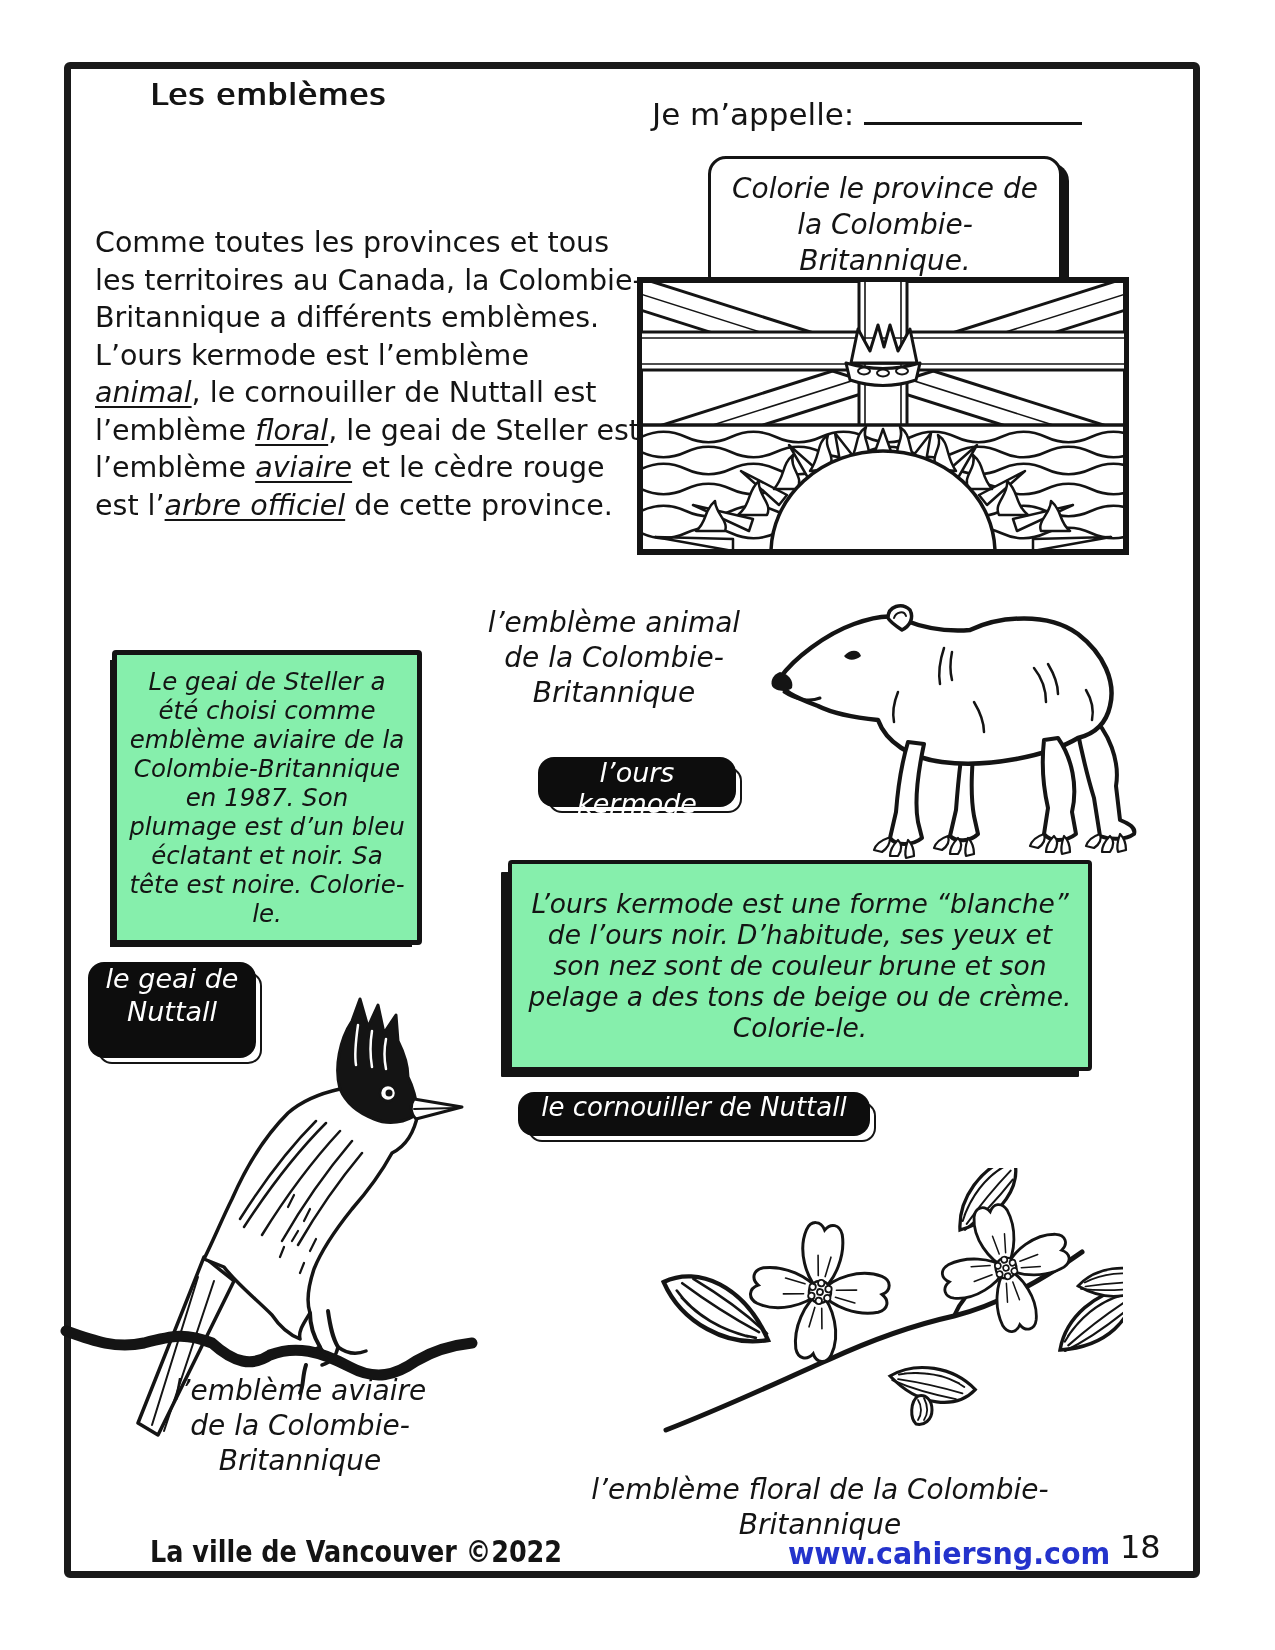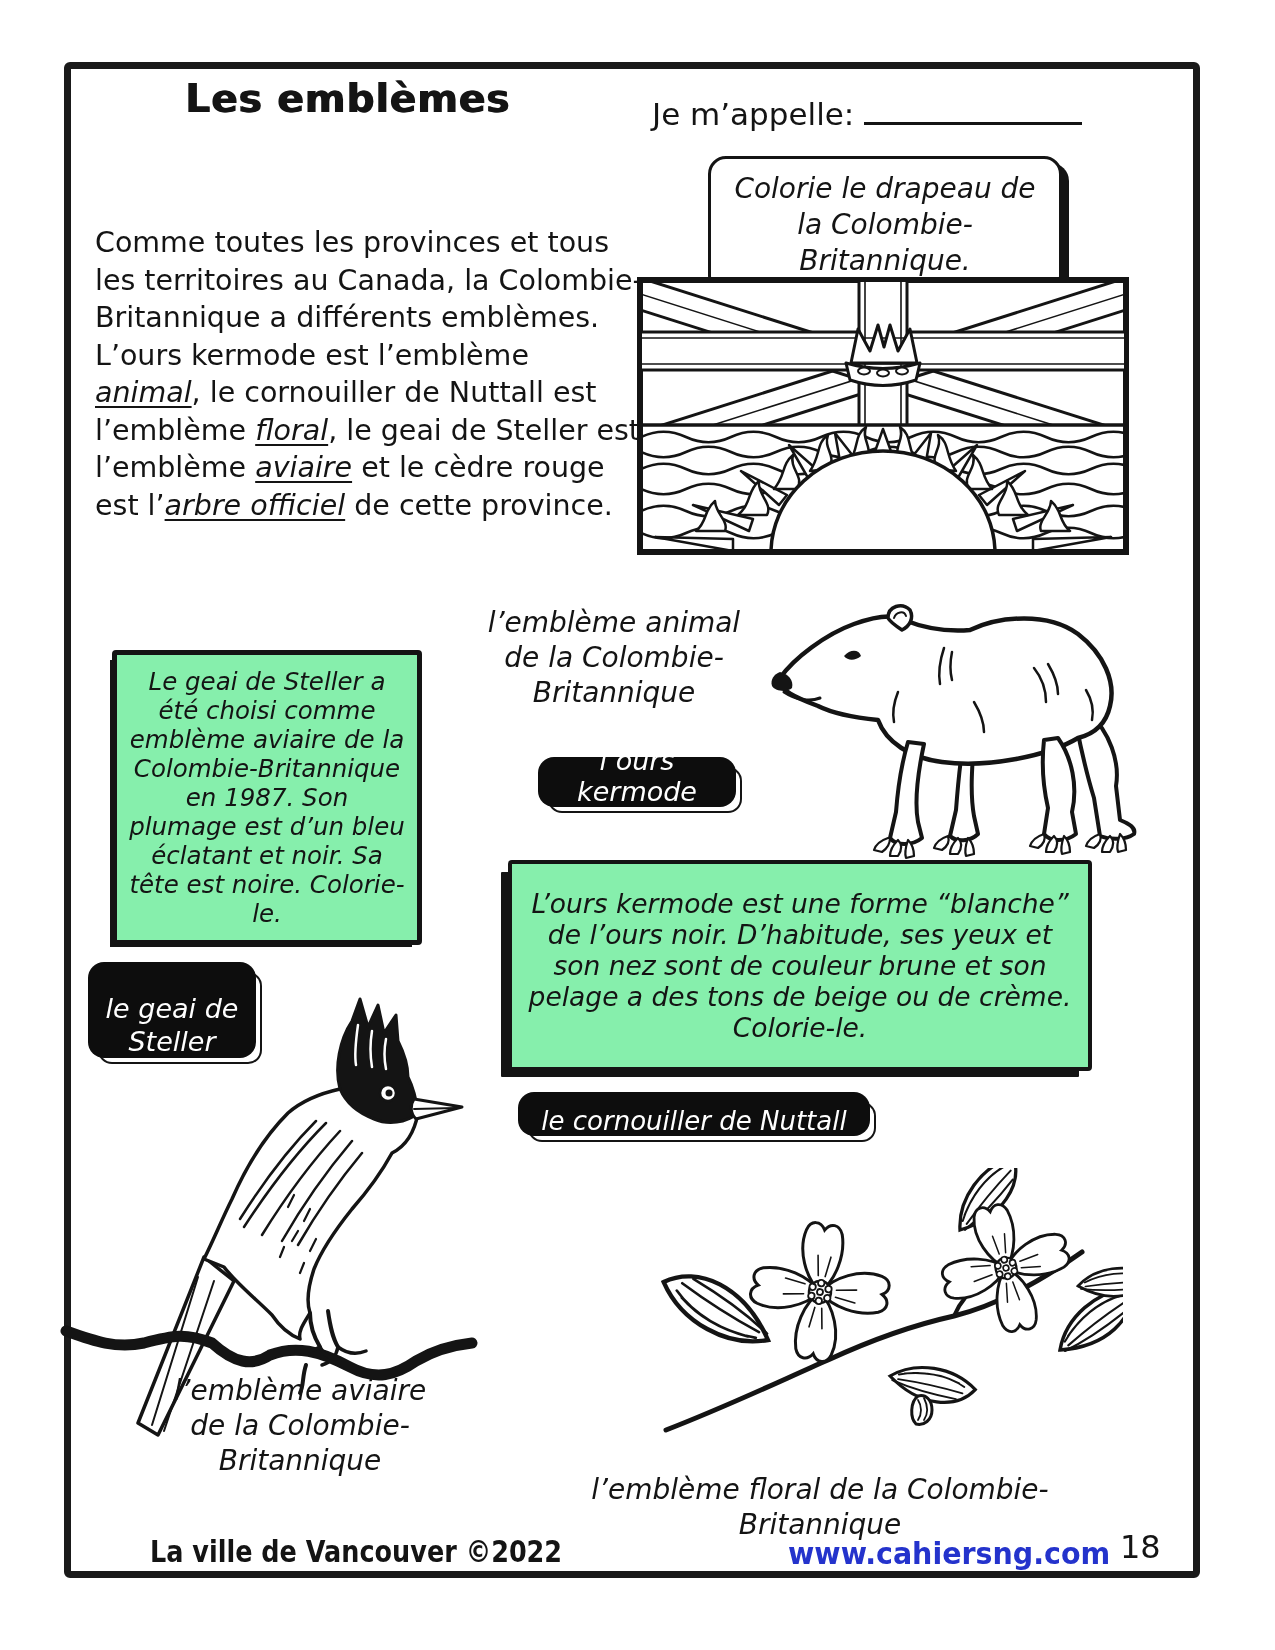--- a/index.html
+++ b/index.html
@@ -6,22 +6,22 @@
   body{
     position:relative;width:1275px;height:1650px;overflow:hidden;
     font-family:"DejaVu Sans",sans-serif;color:#141414;
   }
   .abs{position:absolute;}
   .frame{
     left:64px;top:62px;width:1122px;height:1502px;
     border:7px solid #1a1a1a;border-radius:6px;
   }
   .title{
-    left:150px;top:76px;width:360px;text-align:right;
-    font-size:39px;font-weight:700;letter-spacing:1px;
+    left:150px;top:76px;width:360px;text-align:left;
+    font-size:31px;font-weight:400;letter-spacing:1px;
     text-shadow:1.3px 0 0 #141414;
   }
   .name-row{left:652px;top:92px;font-size:31px;white-space:nowrap;text-align:center;}
   .name-blank{
     display:inline-block;width:218px;height:30px;margin-left:10px;
     border-bottom:3.5px solid #141414;vertical-align:baseline;
   }
   .task-box{
     left:708px;top:156px;width:312px;padding:12px 18px;
     border:3.5px solid #141414;border-radius:18px;background:#fff;
@@ -39,21 +39,21 @@
   .caption{
     font-size:28px;font-style:italic;text-align:center;line-height:35px;
   }
   .cap-animal{left:486px;top:605px;width:256px;}
   .cap-aviaire{left:162px;top:1342px;width:276px;margin-top:31px;}
   .cap-floral{left:528px;top:1472px;width:584px;}
   .pill{
     background:#0d0d0d;color:#fff;border-radius:16px;
     box-shadow:8px 8px 0 -4px #fff,8px 8px 0 -2px #141414;
     font-style:italic;text-align:center;
-    display:flex;align-items:flex-end;justify-content:center;
+    display:flex;align-items:flex-start;justify-content:center;
   }
   .pill-ours{left:538px;top:757px;width:198px;height:50px;font-size:27px;}
   .pill-geai{left:88px;top:962px;width:168px;height:96px;font-size:27px;line-height:33px;}
   .pill-cornouiller{left:518px;top:1092px;width:352px;height:44px;font-size:26px;}
   .infobox{
     background:#86efac;border:5px solid #141414;border-radius:4px;
     font-style:italic;text-align:center;
   }
   .box-geai{
     left:112px;top:650px;width:276px;padding:12px 12px;
@@ -81,21 +81,21 @@
 
 <div class="abs frame"></div>
 
 <div class="abs title">Les emblèmes</div>
 
 <div class="abs name-row">
   <span>Je m’appelle:</span><span class="name-blank"></span>
 </div>
 
 <div class="abs task-box">
-  <span>Colorie le drapeau de la Colombie-Britannique.</span>
+  <span>Colorie le province de la Colombie-Britannique.</span>
 </div>
 
 <div class="abs" style="left:637px;top:277px;width:492px;height:278px;">
 <svg viewBox="0 0 492 278" width="492" height="278">
   <defs>
     <clipPath id="fTop">
           <rect x="5" y="5" width="482" height="143"></rect>
         </clipPath>
     <clipPath id="fBot">
           <rect x="5" y="148" width="482" height="124"></rect>
@@ -214,21 +214,21 @@
 
 <div class="abs pill pill-ours">
   <span>l’ours kermode</span>
 </div>
 
 <div class="abs infobox box-kermode">
   <span>L’ours kermode est une forme “blanche” de l’ours noir. D’habitude, ses yeux et son nez sont de couleur brune et son pelage a des tons de beige ou de crème. Colorie-le.</span>
 </div>
 
 <div class="abs pill pill-geai">
-  <span>le geai de Steller</span>
+  <span>le geai de Nuttall</span>
 </div>
 
 <div class="abs" style="left:58px;top:995px;width:420px;height:445px;">
 <svg viewBox="0 0 420 445" width="420" height="445">
   <g stroke="#141414" fill="#fff" stroke-linecap="round" stroke-linejoin="round">
     <path stroke-width="3.5" d="M146 262 L176 286 L100 440 L80 428 Z"></path>
     <path fill="none" stroke-width="2" d="M140 282 L94 430 M156 286 L106 436"></path>
     <path fill="none" stroke-width="11" d="M8 336 C36 346 58 354 86 348 C116 340 128 338 154 348 C176 368 194 372 212 360 C238 350 262 356 292 372 C318 386 338 380 358 366 C378 354 396 350 414 348"></path>
     <path fill="none" stroke-width="4" d="M248 370 C244 382 246 390 242 398"></path>
     <path stroke-width="3.5" d="M282 94 C302 86 324 88 342 96 C352 102 358 110 360 118 C356 140 346 152 334 158 C322 180 308 198 294 214 C278 234 264 254 256 274 C250 292 248 306 252 318 C246 328 240 336 242 344 C232 340 222 332 214 320 C198 304 178 288 166 272 L146 264 C156 244 164 224 174 204 C188 172 206 142 230 118 C246 104 264 98 282 94 Z"></path>

